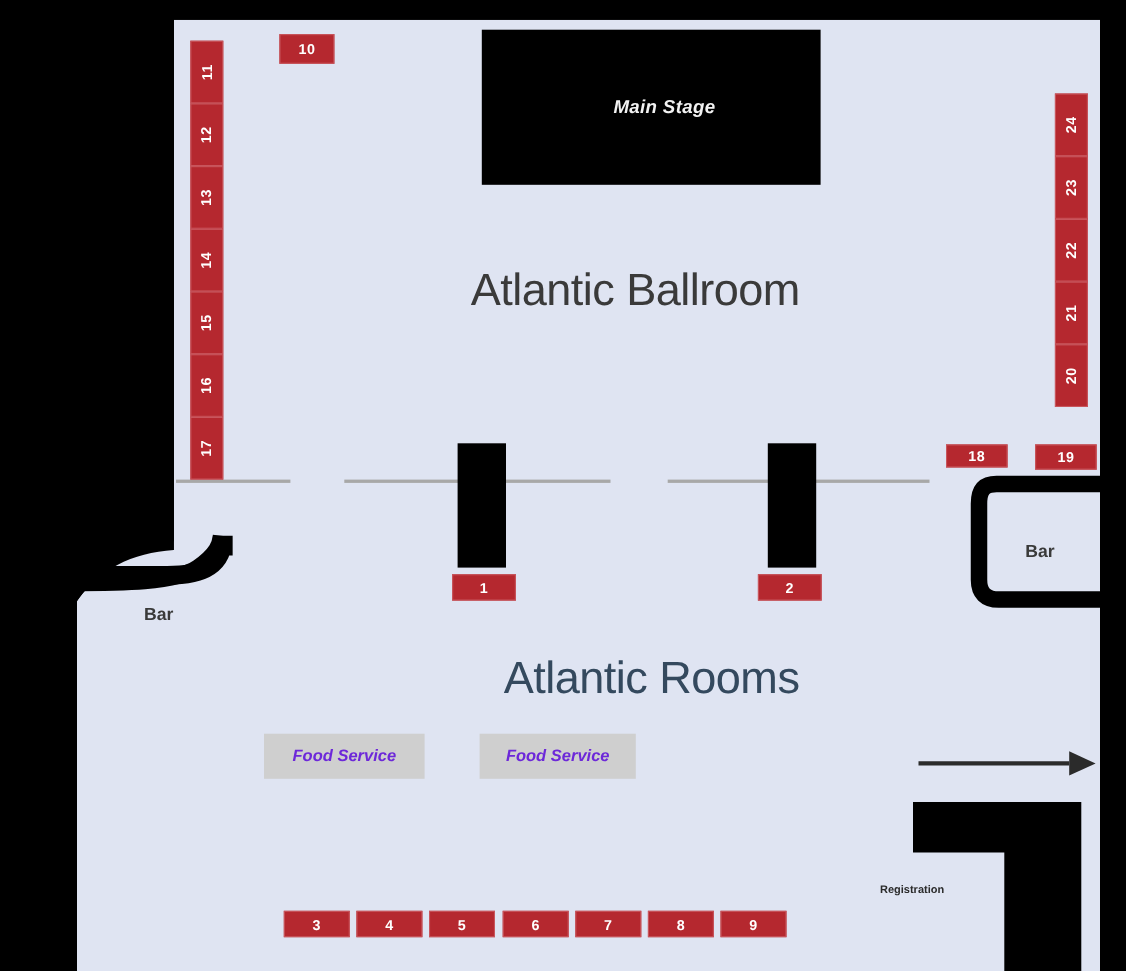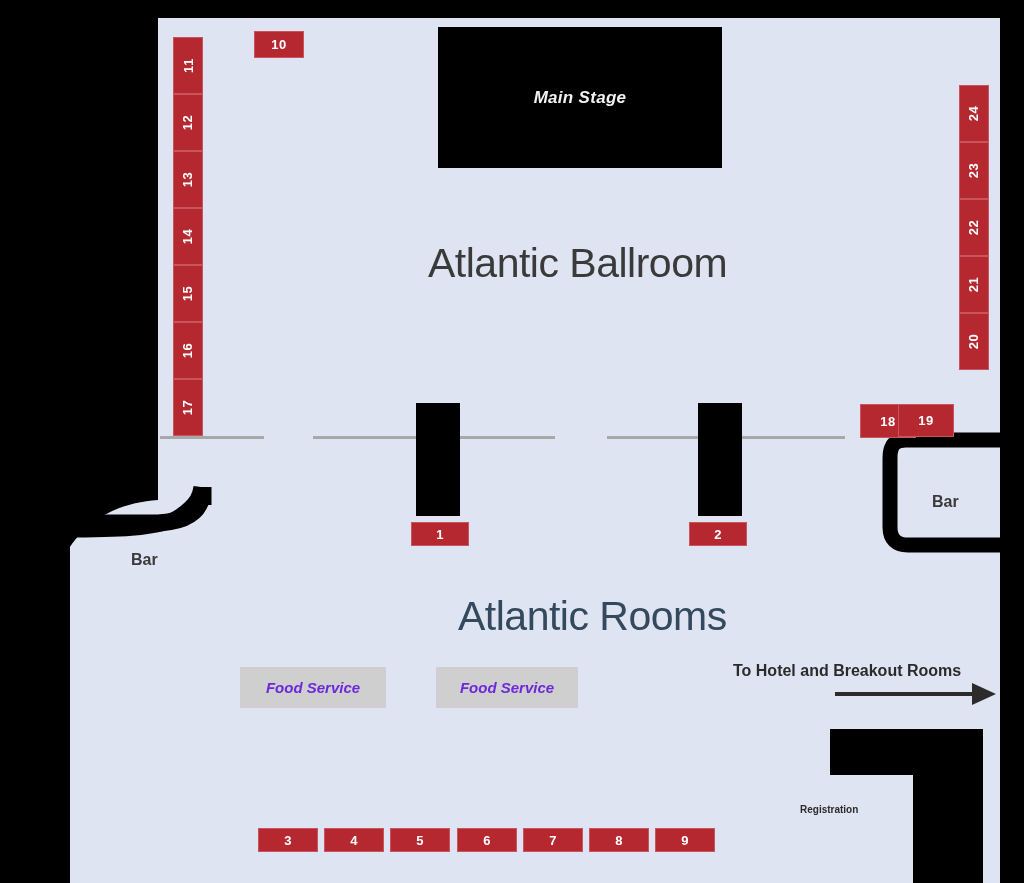--- a/index.html
+++ b/index.html
@@ -156,21 +156,21 @@
     <path d="M 830 729 L 983 729 L 983 883 L 913 883 L 913 775 L 830 775 Z" fill="#000000"></path>
 
     <g>
       <line x1="835" y1="694" x2="972" y2="694" stroke="#2b2b2b" stroke-width="4"></line>
       <polygon points="972,683 996,694 972,705" fill="#2b2b2b"></polygon>
     </g>
   </svg>
 
   <div class="overlay">
 
-    <div class="stage" id="main-stage" style="left:438px; top:27px; width:284px; height:141px;">
+    <div class="stage" id="main-stage" style="left:438px; top:27px; width:284px; height:141px;padding-left:24px;">
       <span class="stage-label">Main Stage</span>
     </div>
 
     <div class="room-title" id="ballroom-title" style="left:428px; top:240px;">Atlantic Ballroom</div>
     <div class="room-title" id="foyer-title" style="left:458px; top:593px;">Atlantic Rooms</div>
 
     <div class="divider" style="left:160px; top:436px; width:104px;"></div>
     <div class="divider" style="left:313px; top:436px; width:144px;"></div>
     <div class="divider" style="left:455px; top:436px; width:100px;"></div>
     <div class="divider" style="left:607px; top:436px; width:96px;"></div>
@@ -182,21 +182,20 @@
     <div class="small-label bar-label" style="left:131px; top:551px;">Bar</div>
     <div class="small-label bar-label" style="left:932px; top:493px;">Bar</div>
 
     <div class="food-service" style="left:240px; top:667px; width:146px; height:41px;">
       <span>Food Service</span>
     </div>
     <div class="food-service" style="left:436px; top:667px; width:142px; height:41px;">
       <span>Food Service</span>
     </div>
 
-    <div class="small-label" id="wayfinding-label" style="left:733px; top:662px;">To Hotel and Breakout Rooms</div>
 
     <div class="small-label" id="registration-label" style="left:800px; top:804px;">Registration</div>
 
     <div class="booth" style="left:254px; top:31px; width:50px; height:27px;">
       <span>10</span>
     </div>
 
     <div class="booth vert" style="left:173px; top:37px; width:30px; height:57px;">
       <span>11</span>
     </div>
@@ -228,24 +227,24 @@
     <div class="booth vert" style="left:959px; top:199px; width:30px; height:57px;">
       <span>22</span>
     </div>
     <div class="booth vert" style="left:959px; top:256px; width:30px; height:57px;">
       <span>21</span>
     </div>
     <div class="booth vert" style="left:959px; top:313px; width:30px; height:57px;">
       <span>20</span>
     </div>
 
-    <div class="booth" style="left:860px; top:404px; width:56px; height:34px;">
+    <div class="booth" style="left:860px; top:404px; width:56px; height:21px;">
       <span>18</span>
     </div>
-    <div class="booth" style="left:898px; top:404px; width:56px; height:33px;">
+    <div class="booth" style="left:941px; top:404px; width:56px; height:23px;">
       <span>19</span>
     </div>
 
     <div class="booth" style="left:411px; top:522px; width:58px; height:24px;">
       <span>1</span>
     </div>
     <div class="booth" style="left:689px; top:522px; width:58px; height:24px;">
       <span>2</span>
     </div>
 

